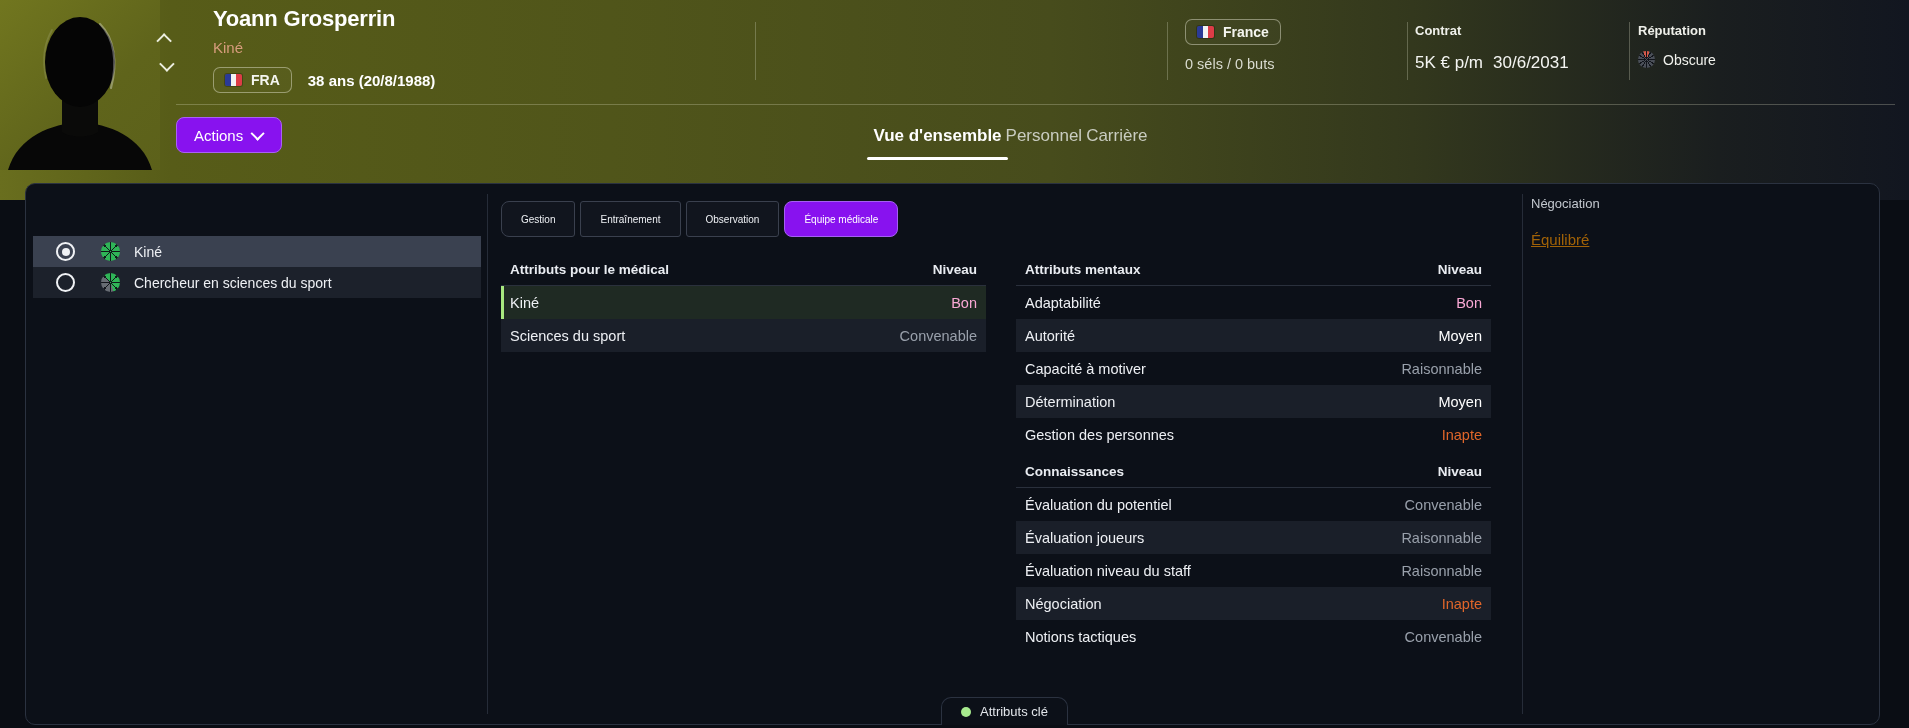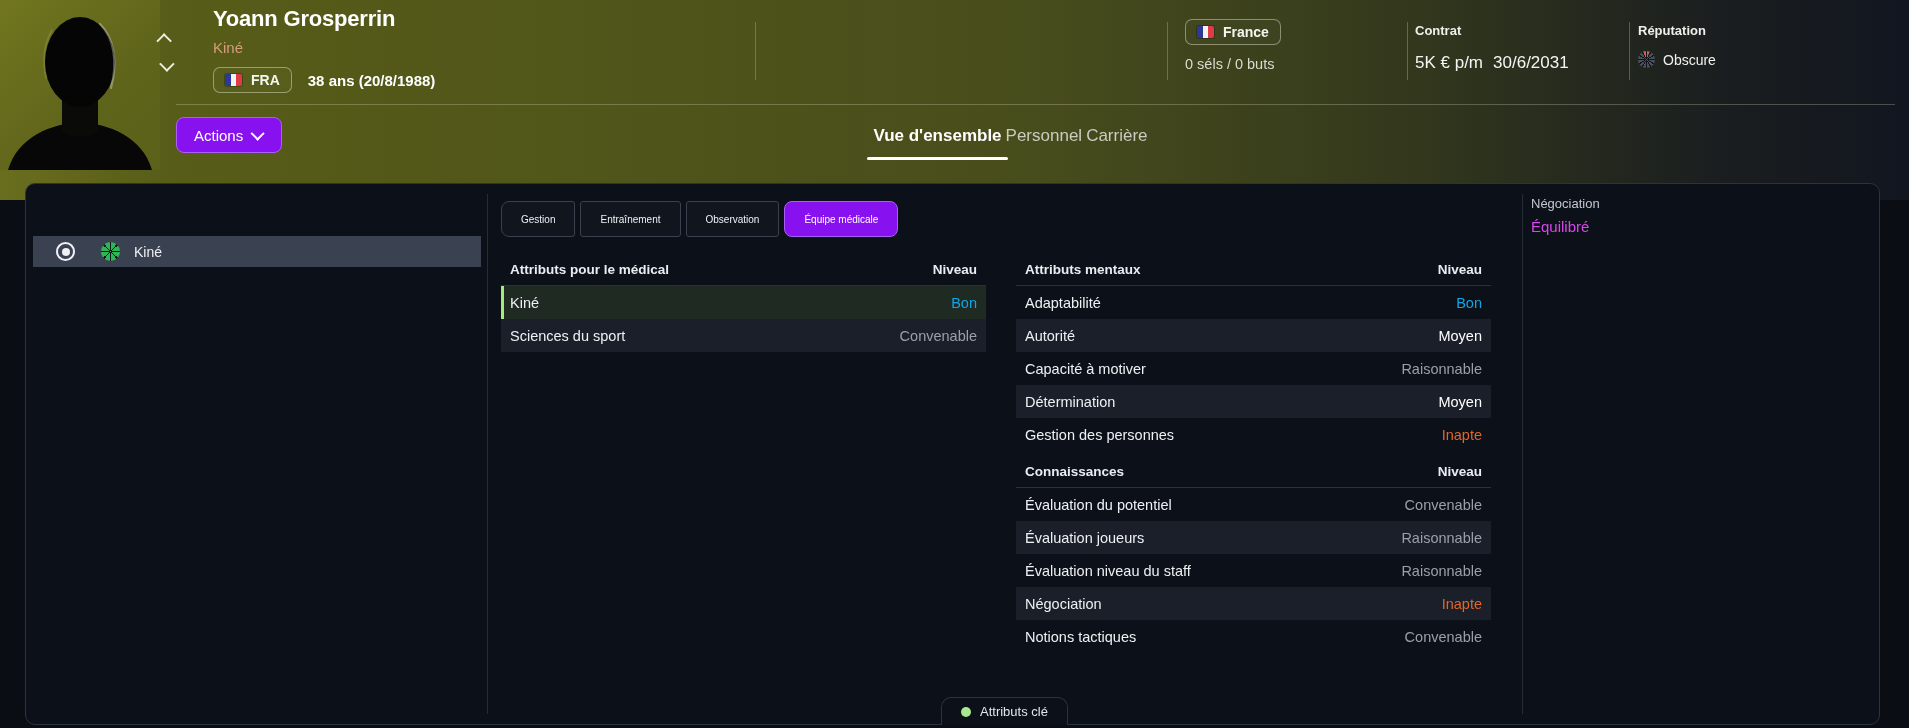--- a/index.html
+++ b/index.html
@@ -93,28 +93,28 @@
   .tbl-head{display:flex;justify-content:space-between;align-items:center;height:32px;
     padding:0 9px;font-size:13.5px;font-weight:bold;color:#e9ecf1;border-bottom:1px solid #2a303c;box-sizing:border-box;}
   .tbl-head.sub{margin-top:5px;}
   .arow{height:33px;display:flex;align-items:center;justify-content:space-between;
     padding:0 9px;font-size:14.5px;box-sizing:border-box;}
   .tbl.med .arow{height:33px;}
   .arow.stripe{background:#1a1f29;}
   .arow.key{background:#1f2a23;box-shadow:inset 3px 0 0 #a8e87f;}
   .aname{color:#eef0f4;}
   .alevel{color:#99a0ab;}
-  .tone-good{color:#0ea5e9;}
+  .tone-good{color:#f9a8d4;}
   .tone-avg{color:#ffffff;}
   .tone-ok{color:#99a0ab;}
   .tone-poor{color:#e0662a;}
   
   .pers{position:absolute;left:1505px;top:12px;}
   .pers-label{font-size:13px;color:#c3c8cf;}
-  .pers-value{margin-top:7px;font-size:15px;color:#d946ef;}
+  .pers-value{margin-top:20px;font-size:15px;color:#a16207;text-decoration:underline;}
   
   .legend{position:absolute;left:915px;bottom:-1px;height:27px;padding:0 19px;
     border:1px solid #2b3240;border-bottom:none;border-radius:10px 10px 0 0;background:#0c1018;
     display:flex;align-items:center;gap:9px;font-size:13px;color:#e2e5ea;}
   .dot{width:10px;height:10px;border-radius:50%;background:#a7ea8e;}
 </style>
 </head>
 <body>
 
 <header class="topbar">
@@ -198,20 +198,25 @@
 </header>
 
 <main class="panel">
 
   <div class="rows">
     <div class="prow sel">
       <span class="radio on"></span>
       <span class="wheel full"></span>
       <span class="plabel">Kiné</span>
     </div>
+    <div class="prow alt">
+      <span class="radio"></span>
+      <span class="wheel part"></span>
+      <span class="plabel">Chercheur en sciences du sport</span>
+    </div>
   </div>
 
   <div class="vsep" style="left:461px"></div>
 
   <div class="segrow">
     <button class="seg first">Gestion</button>
     <button class="seg">Entraînement</button>
     <button class="seg">Observation</button>
     <button class="seg active">Équipe médicale</button>
   </div>

